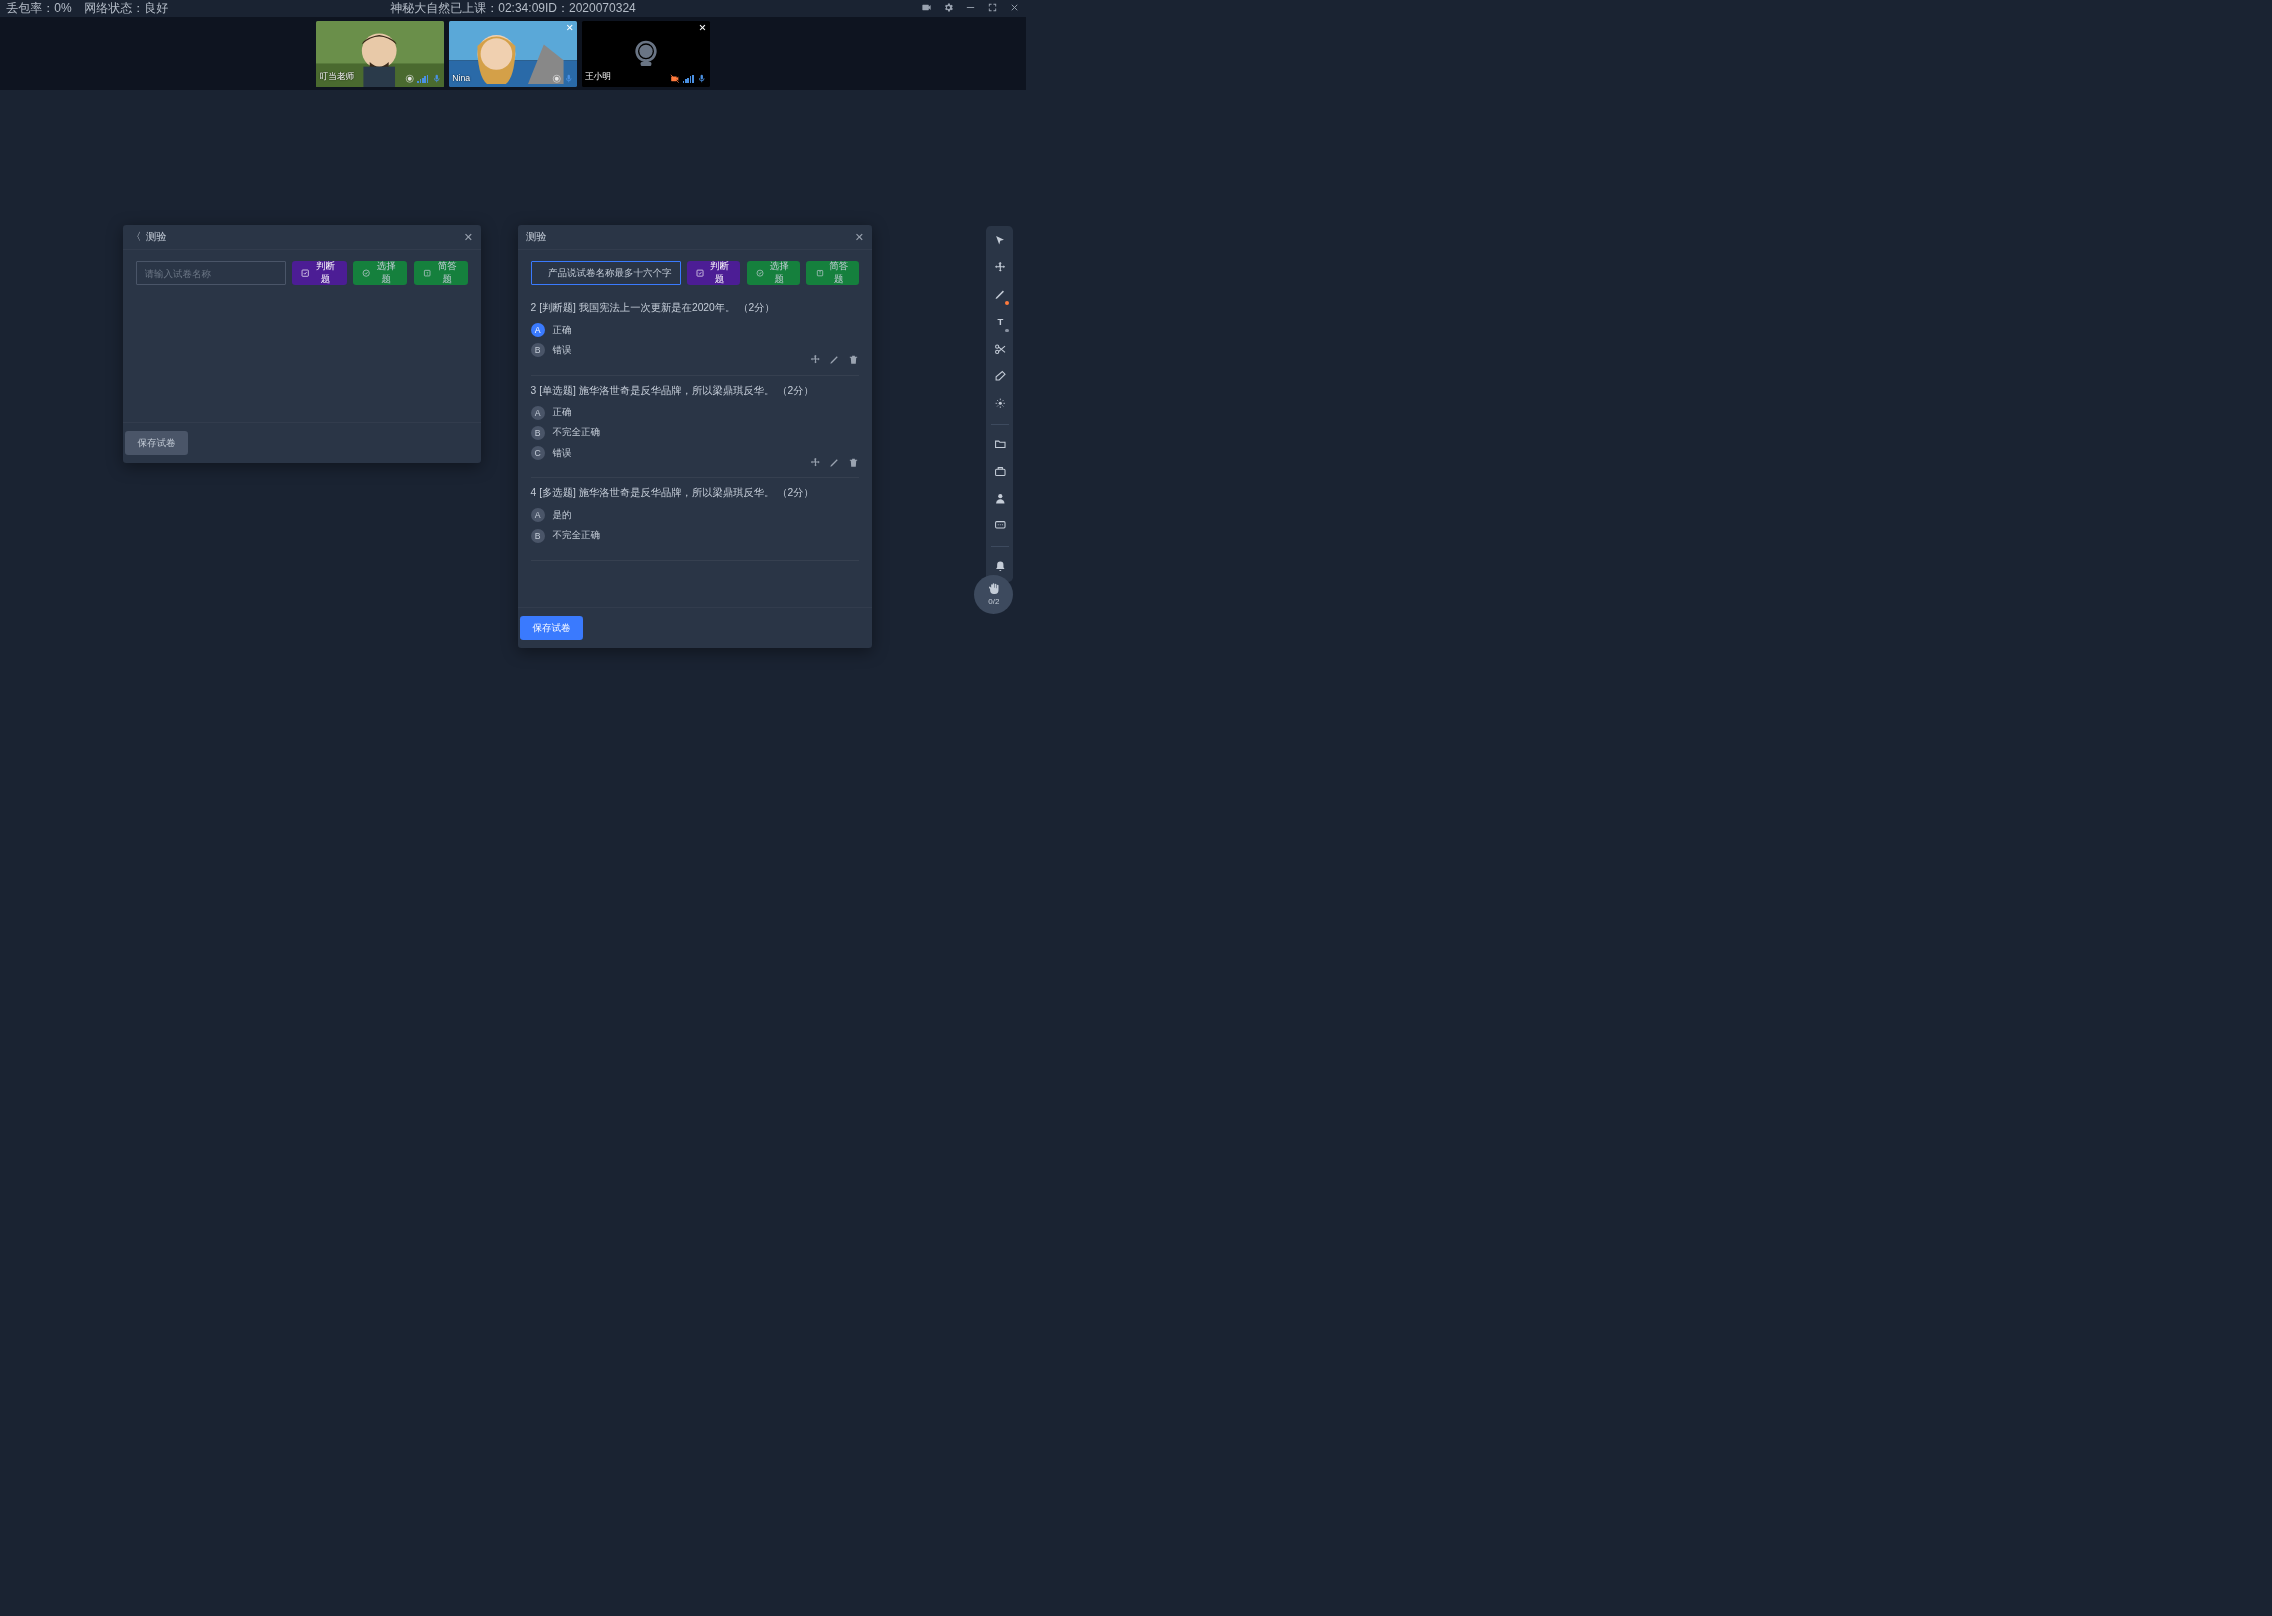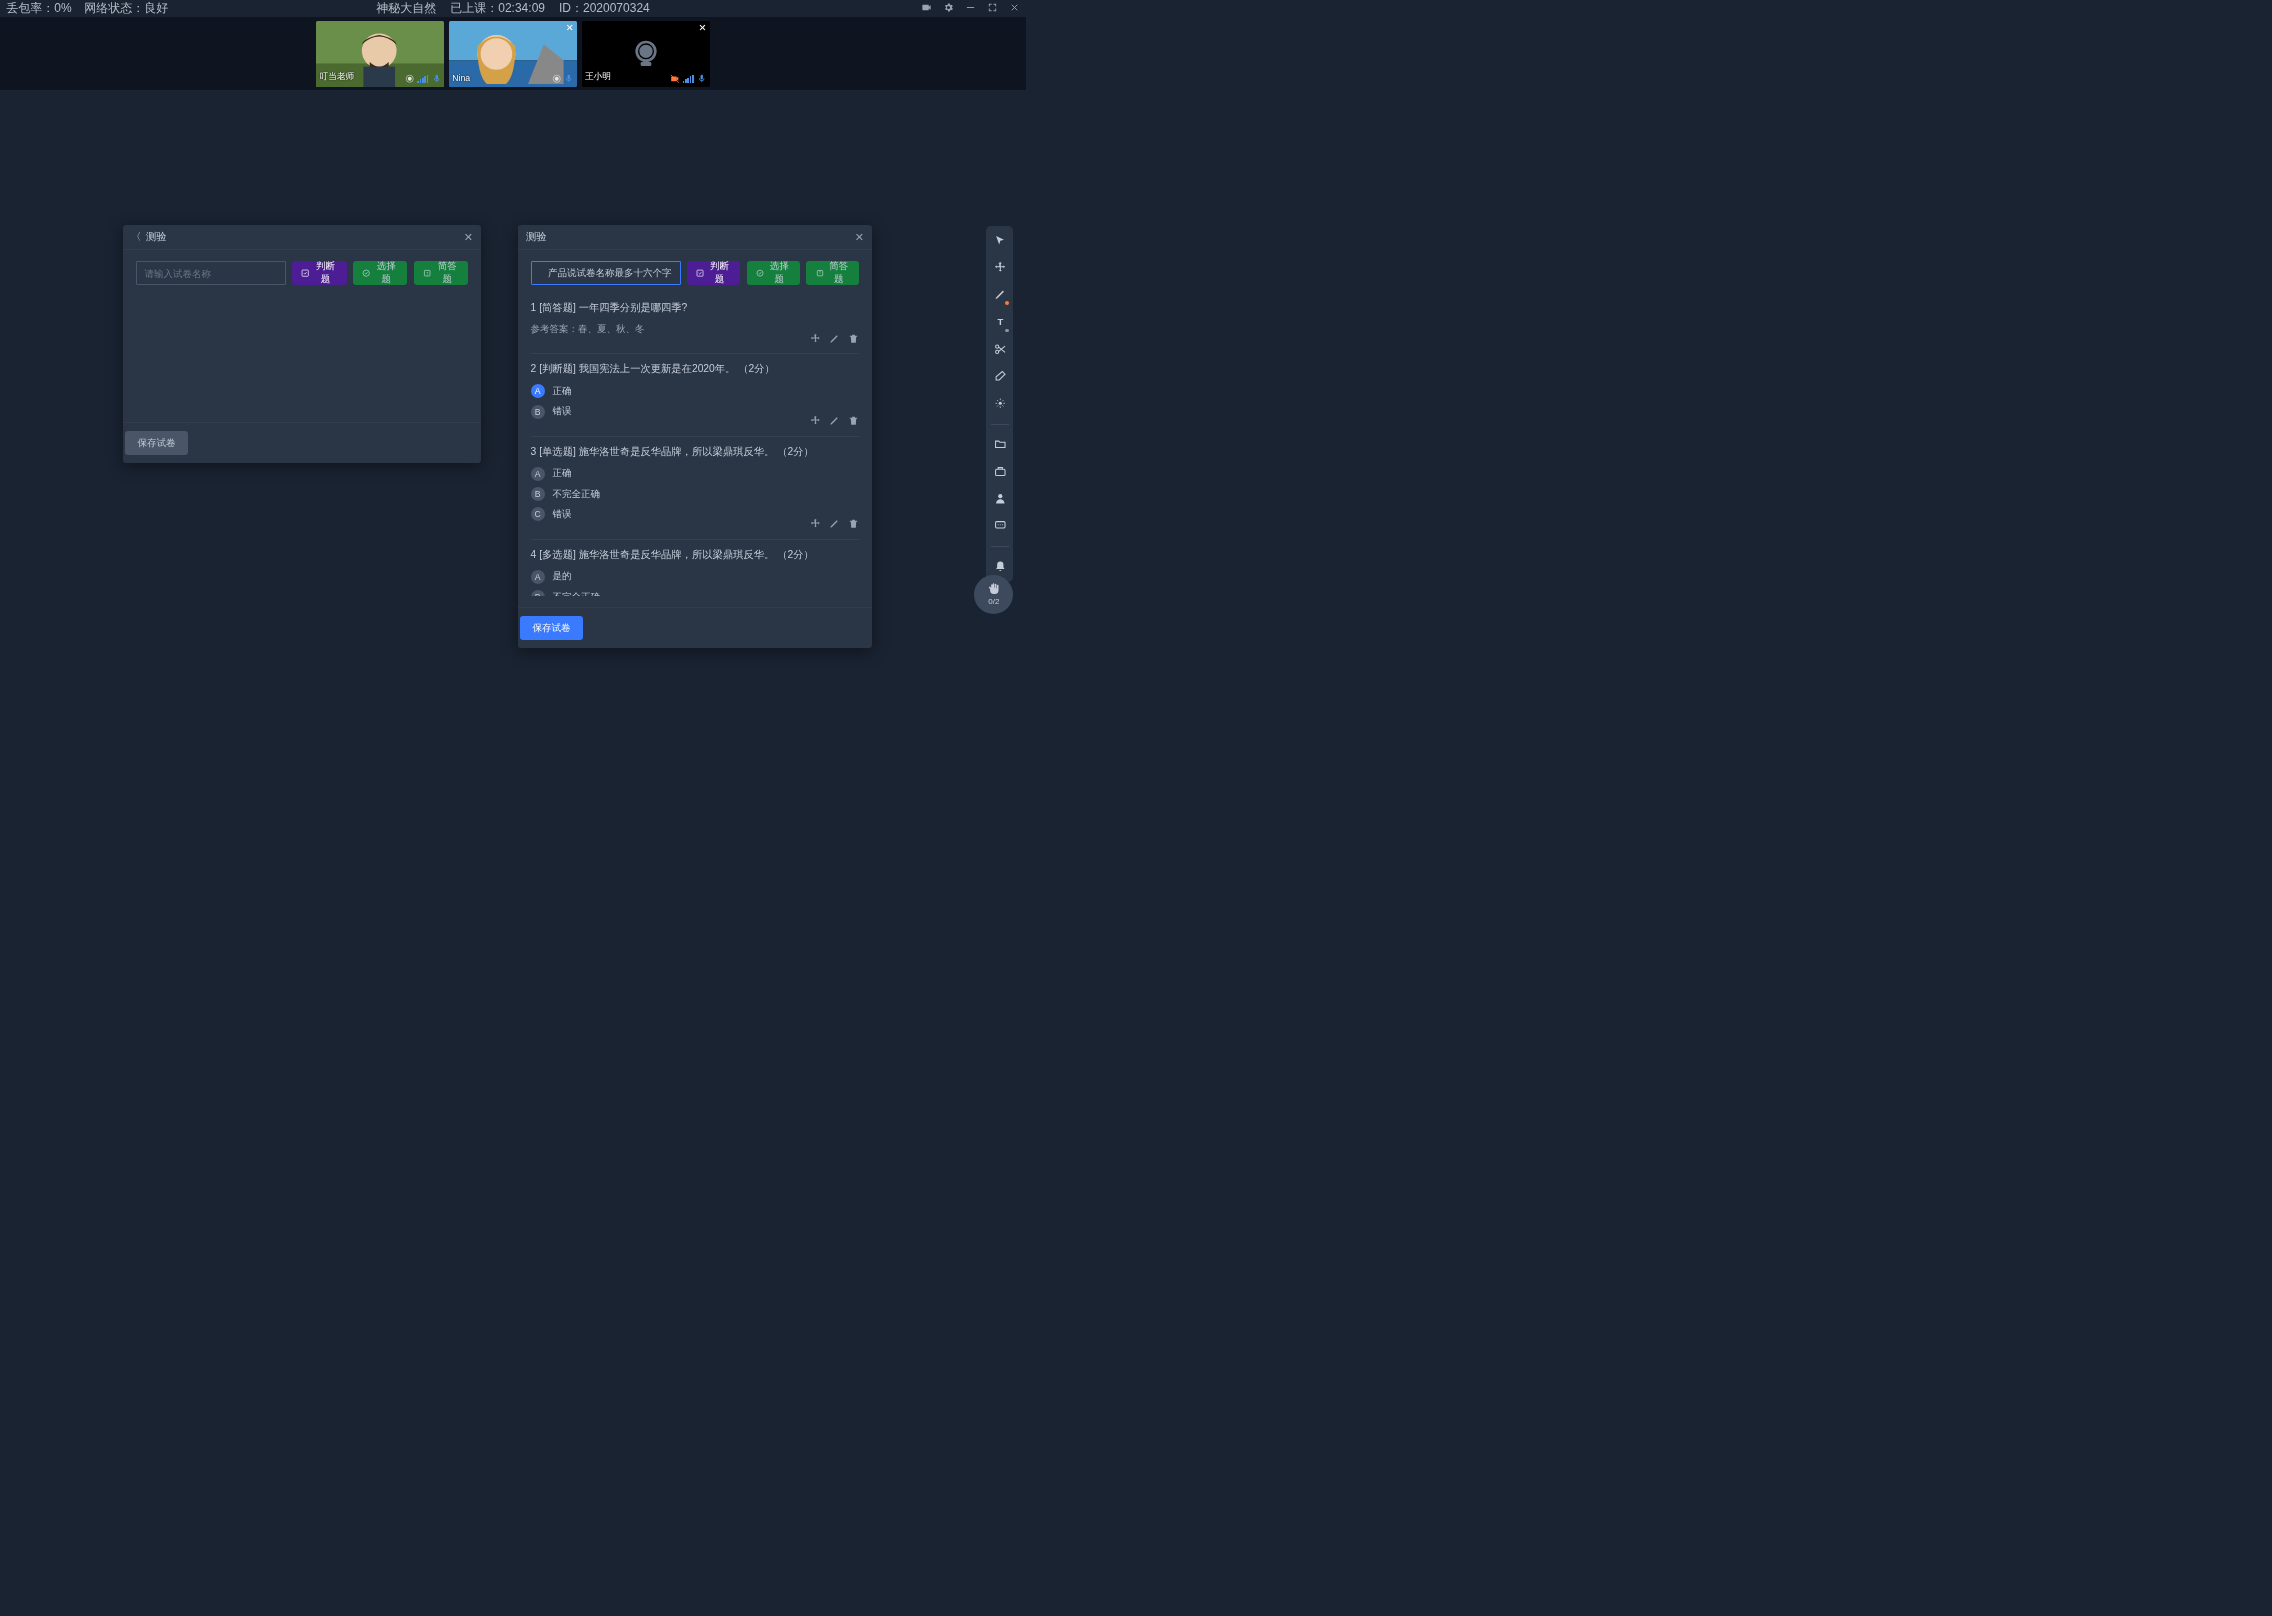--- a/index.html
+++ b/index.html
@@ -19,21 +19,21 @@
   height: 17.4px;
   background: #1a2332;
   display: flex;
   align-items: center;
   padding: 0 6.3px;
   font-size: 12px;
   color: #b5bdc8;
   justify-content: space-between;
 }
 .topbar-left { display: flex; gap: 12.6px; }
-.topbar-center { display: flex; gap: 14px; position: absolute; left: 50%; transform: translateX(-50%); }
+.topbar-center { display: flex; position: absolute; left: 50%; transform: translateX(-50%); }
 .topbar-right { display: flex; gap: 11px; align-items: center; }
 .topbar-right svg { width: 11px; height: 11px; fill: #9aa3b0; cursor: pointer; }
 
 
 .video-row {
   height: 73px;
   background: #0e1420;
   display: flex;
   justify-content: center;
   gap: 4.7px;
@@ -369,83 +369,68 @@
       <button class="qtype-btn">
         <svg viewBox="0 0 24 24" style="font-size:12px">
             <rect x="4" y="4" width="16" height="16" rx="2" fill="none" stroke="currentColor" stroke-width="2"></rect>
             <text x="12" y="16" text-anchor="middle" font-size="10" fill="currentColor">T</text>
           </svg>
         <span>简答题</span>
       </button>
     </div>
     <div class="question-list" id="qlist">
         <div class="question-item">
-          <div class="q-title">1 [简答题] 一年四季分别是哪四季?</div>
-          <div class="answer-ref">参考答案：春、夏、秋、冬</div>
+          <div class="q-title">2 [判断题] 我国宪法上一次更新是在2020年。 （2分）</div>
+          <div class="opt-row">
+            <span class="opt-badge selected">A</span>
+            <span>正确</span>
+          </div>
+          <div class="opt-row">
+            <span class="opt-badge">B</span>
+            <span>错误</span>
+          </div>
           <div class="q-actions">
             <svg viewBox="0 0 24 24">
               <path d="M12 2l3 3h-2v5h5V8l3 3-3 3v-2h-5v5h2l-3 3-3-3h2v-5H5v2l-3-3 3-3v2h5V5H8z"></path>
             </svg>
             <svg viewBox="0 0 24 24">
               <path d="M3 21l3-1 13-13-2-2L4 18z"></path>
             </svg>
             <svg viewBox="0 0 24 24">
               <path d="M6 7h12l-1 14H7zM9 4h6v2H9zM4 6h16v2H4z"></path>
             </svg>
           </div>
         </div>
         <div class="question-item">
-          <div class="q-title">2 [判断题] 我国宪法上一次更新是在2020年。 （2分）</div>
-          <div class="opt-row">
-            <span class="opt-badge selected">A</span>
+          <div class="q-title">3 [单选题] 施华洛世奇是反华品牌，所以梁鼎琪反华。 （2分）</div>
+          <div class="opt-row">
+            <span class="opt-badge">A</span>
             <span>正确</span>
           </div>
           <div class="opt-row">
             <span class="opt-badge">B</span>
+            <span>不完全正确</span>
+          </div>
+          <div class="opt-row">
+            <span class="opt-badge">C</span>
             <span>错误</span>
           </div>
           <div class="q-actions">
             <svg viewBox="0 0 24 24">
               <path d="M12 2l3 3h-2v5h5V8l3 3-3 3v-2h-5v5h2l-3 3-3-3h2v-5H5v2l-3-3 3-3v2h5V5H8z"></path>
             </svg>
             <svg viewBox="0 0 24 24">
               <path d="M3 21l3-1 13-13-2-2L4 18z"></path>
             </svg>
             <svg viewBox="0 0 24 24">
               <path d="M6 7h12l-1 14H7zM9 4h6v2H9zM4 6h16v2H4z"></path>
             </svg>
           </div>
         </div>
         <div class="question-item">
-          <div class="q-title">3 [单选题] 施华洛世奇是反华品牌，所以梁鼎琪反华。 （2分）</div>
-          <div class="opt-row">
-            <span class="opt-badge">A</span>
-            <span>正确</span>
-          </div>
-          <div class="opt-row">
-            <span class="opt-badge">B</span>
-            <span>不完全正确</span>
-          </div>
-          <div class="opt-row">
-            <span class="opt-badge">C</span>
-            <span>错误</span>
-          </div>
-          <div class="q-actions">
-            <svg viewBox="0 0 24 24">
-              <path d="M12 2l3 3h-2v5h5V8l3 3-3 3v-2h-5v5h2l-3 3-3-3h2v-5H5v2l-3-3 3-3v2h5V5H8z"></path>
-            </svg>
-            <svg viewBox="0 0 24 24">
-              <path d="M3 21l3-1 13-13-2-2L4 18z"></path>
-            </svg>
-            <svg viewBox="0 0 24 24">
-              <path d="M6 7h12l-1 14H7zM9 4h6v2H9zM4 6h16v2H4z"></path>
-            </svg>
-          </div>
-        </div>
-        <div class="question-item">
           <div class="q-title">4 [多选题] 施华洛世奇是反华品牌，所以梁鼎琪反华。 （2分）</div>
           <div class="opt-row">
             <span class="opt-badge">A</span>
             <span>是的</span>
           </div>
           <div class="opt-row">
             <span class="opt-badge">B</span>
             <span>不完全正确</span>
           </div>
         </div>

